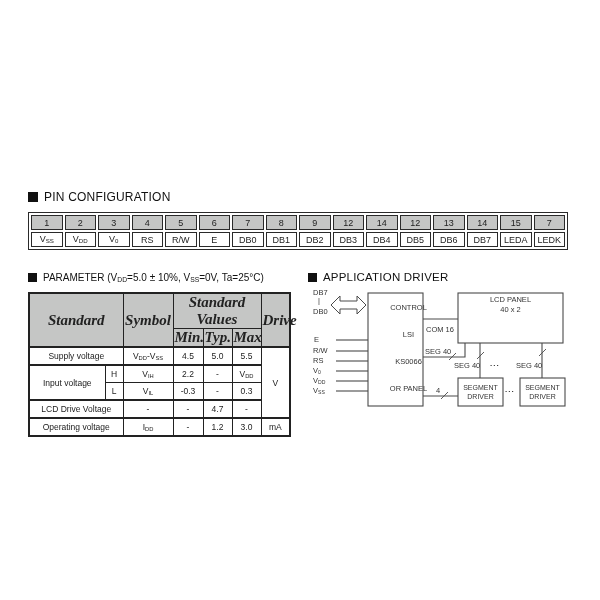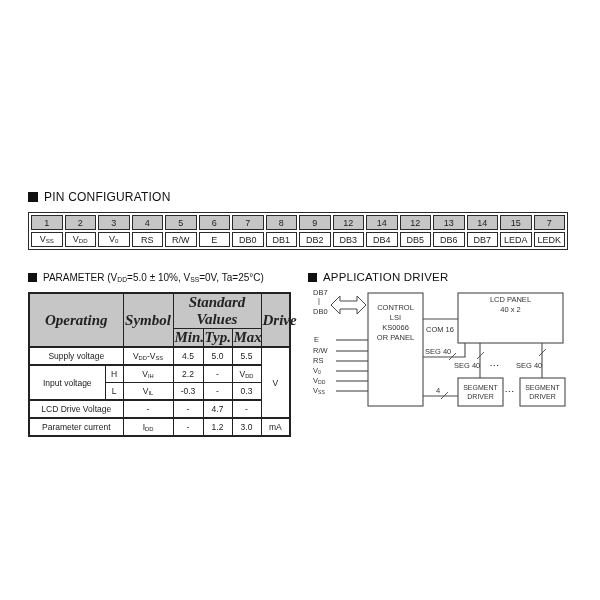--- a/index.html
+++ b/index.html
@@ -55,21 +55,21 @@
   
   #circuit-svg{left:295px;top:288px;}
   .clabel{
     position:absolute;font-size:7.5px;color:#333;white-space:nowrap;line-height:9px;
   }
   .blocktext{
     position:absolute;display:flex;flex-direction:column;align-items:center;
     justify-content:center;text-align:center;font-size:7.5px;color:#333;
     line-height:10px;pointer-events:none;
   }
-  #control-text{justify-content:flex-start;padding:10px 0 12px 0;box-sizing:border-box;}
+  #control-text{justify-content:space-between;padding:10px 0 12px 0;box-sizing:border-box;margin-left:13px;}
   .dots{font-weight:bold;letter-spacing:1px;font-size:8px;color:#333;}
 </style>
 </head>
 <body>
 
 <div class="abs sec-head" id="head-pin">
   <span class="sq"></span>
   <span>PIN CONFIGURATION</span>
 </div>
 
@@ -124,21 +124,21 @@
     <col style="width:76px">
       <col style="width:18px">
       <col style="width:50px">
     <col style="width:30px">
       <col style="width:29px">
       <col style="width:29px">
       <col style="width:29px">
   </colgroup>
   <thead>
     <tr class="hr1">
-      <th colspan="2" rowspan="2" class="bb">Operating</th>
+      <th colspan="2" rowspan="2" class="bb">Standard</th>
       <th rowspan="2" class="bb">Symbol</th>
       <th colspan="3">Standard Values</th>
       <th rowspan="2" class="bb">Drive</th>
     </tr>
     <tr class="hr2">
       <th class="bb">Min.</th>
       <th class="bb">Typ.</th>
       <th class="bb">Max</th>
     </tr>
   </thead>
@@ -167,21 +167,21 @@
       <td class="bb">0.3</td>
     </tr>
     <tr>
       <td colspan="2" class="bb">LCD Drive Voltage</td>
       <td class="bb">-</td>
       <td class="bb">-</td>
       <td class="bb">4.7</td>
       <td class="bb">-</td>
     </tr>
     <tr>
-      <td colspan="2">Parameter current</td>
+      <td colspan="2">Operating voltage</td>
       <td>I<sub>DD</sub></td>
       <td>-</td>
       <td>1.2</td>
       <td>3.0</td>
       <td>mA</td>
     </tr>
   </tbody>
 </table>
 
 <div class="abs sec-head" id="head-circuit">

